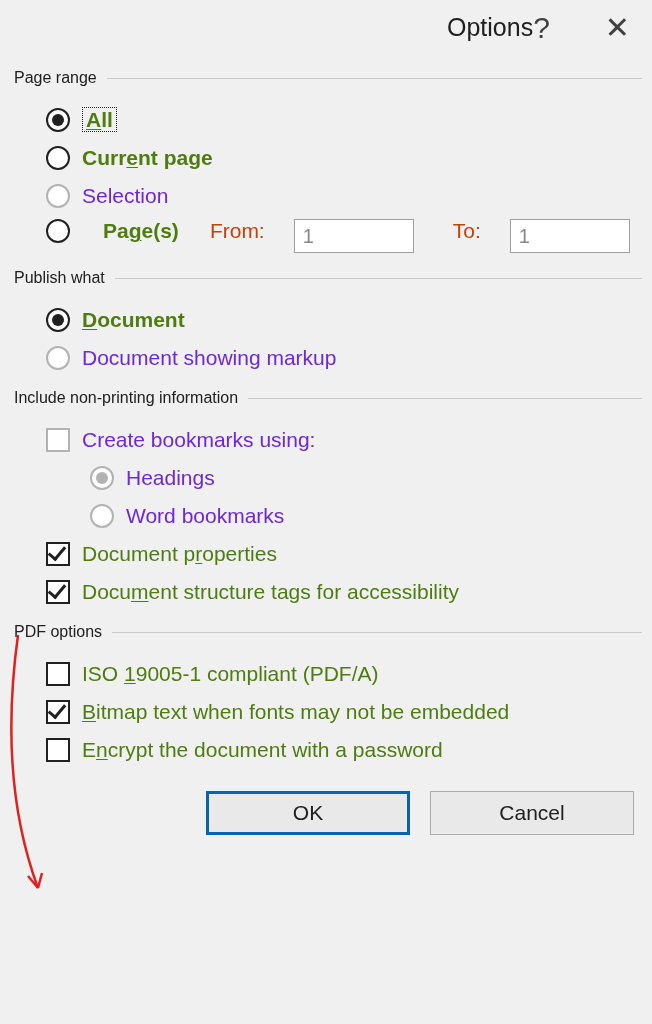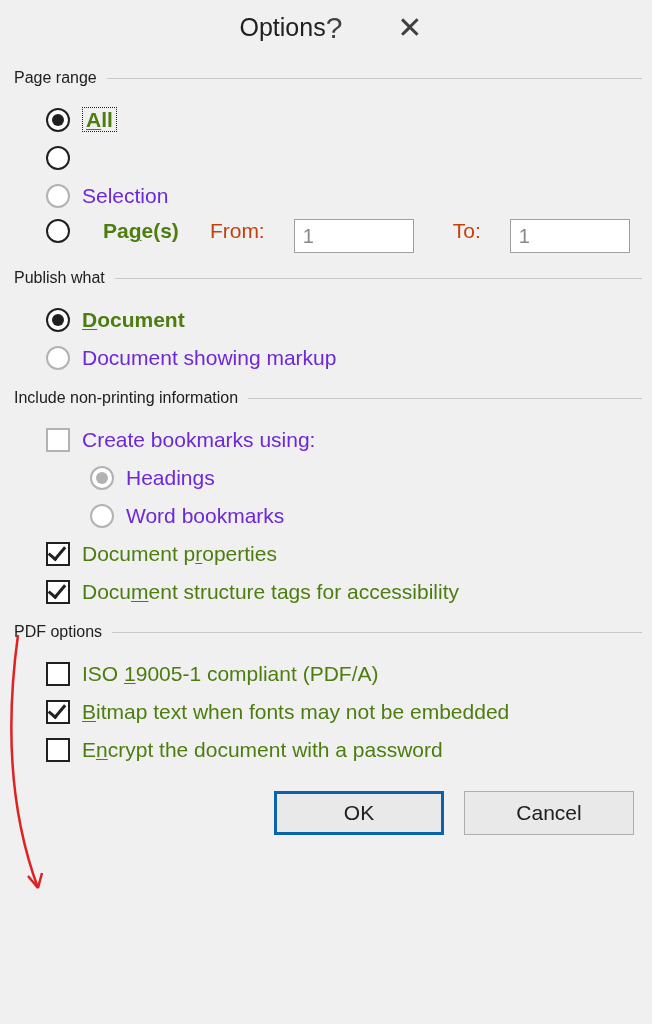--- a/index.html
+++ b/index.html
@@ -6,22 +6,22 @@
     body {
       width: 652px; height: 1024px;
       background: #f0f0f0;
       font-family: "Segoe UI", Tahoma, sans-serif;
       font-size: 21px;
       color: #202020;
       position: relative;
       overflow: hidden;
     }
     .titlebar {
-      display: flex; align-items: center; justify-content: center;
-      padding: 10px 8px 8px 18px;
+      display: flex; align-items: center; justify-content: flex-end;
+      padding: 10px 22px 8px 18px;
     }
     .titlebar .title { font-size: 25px; }
     .titlebar .right { display: flex; align-items: center; gap: 55px; }
     .titlebar .help { font-size: 30px; color: #404040; }
     .titlebar .close { font-size: 30px; color: #404040; font-family: Arial, sans-serif; }
 
     .section-h {
       display: flex; align-items: center;
       padding: 0 10px 0 14px;
       margin-top: 16px;
@@ -95,21 +95,21 @@
       width: 0; height: 0; border-left: 5px solid transparent; border-right: 5px solid transparent; border-top: 6px solid #555;
     }
 
     .indent { padding-left: 44px; }
 
     .buttons {
       display: flex; gap: 20px; justify-content: flex-end;
       padding: 18px 18px 0 0;
     }
     .btn {
-      width: 170px; height: 44px;
+      width: 204px; height: 44px;
       display: flex; align-items: center; justify-content: center;
       font-size: 21px; background: #e9e9e9; border: 1px solid #adadad;
     }
     .btn.primary { border: 3px solid #0a64ad; background: #e9e9e9; }
 
     
     .arrow-svg { position: absolute; left: 0; top: 630px; width: 60px; height: 280px; pointer-events: none; }
   </style>
 </head>
 <body>
@@ -126,20 +126,21 @@
   <span class="slabel">Page range</span>
   <div class="sline"></div>
 </div>
 <div class="options">
   <div class="row">
     <div class="radio checked"></div>
     <span class="lbl bold"><span class="focusbox"><span class="u">A</span><span>ll</span></span></span>
   </div>
   <div class="row">
     <div class="radio"></div>
+    <span class="lbl bold">Curr<span class="u">e</span>nt page</span>
   </div>
   <div class="row">
     <div class="radio disabled"></div>
     <span class="lbl disabled">Selection</span>
   </div>
   <div class="row pages-row">
     <div class="radio"></div>
     <span class="lbl bold">Pa<span class="u">g</span>e(s)</span>
     <span class="lab2">From:</span>
     <div class="spinner">

